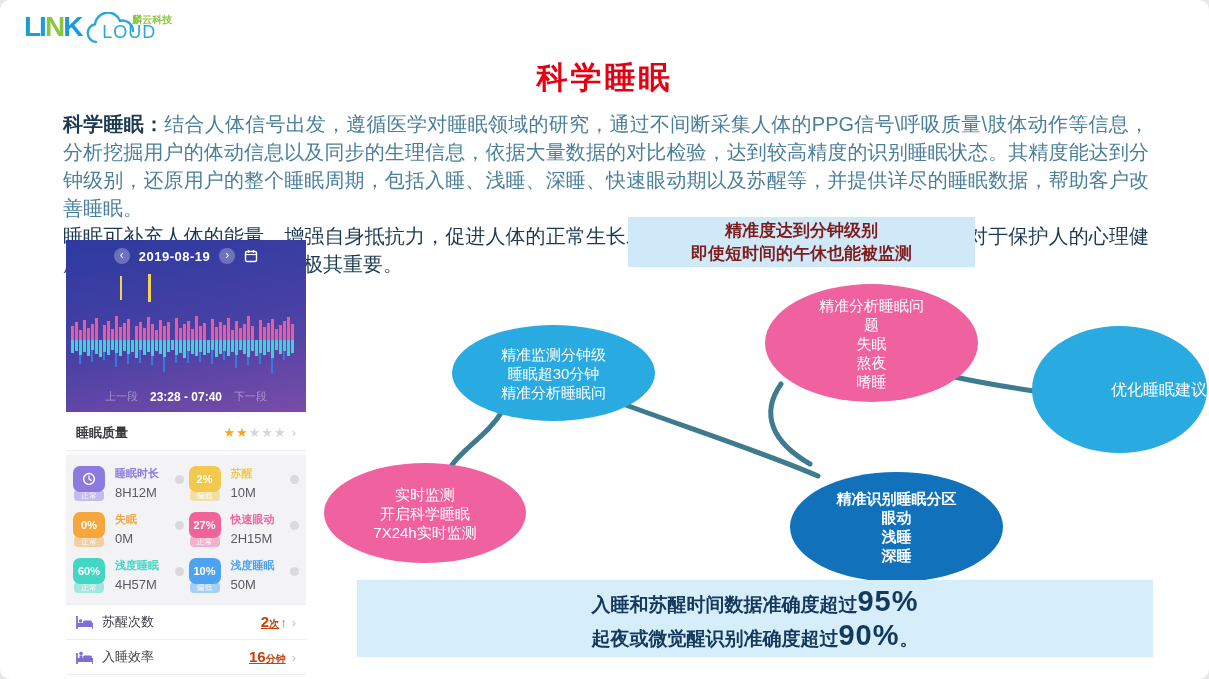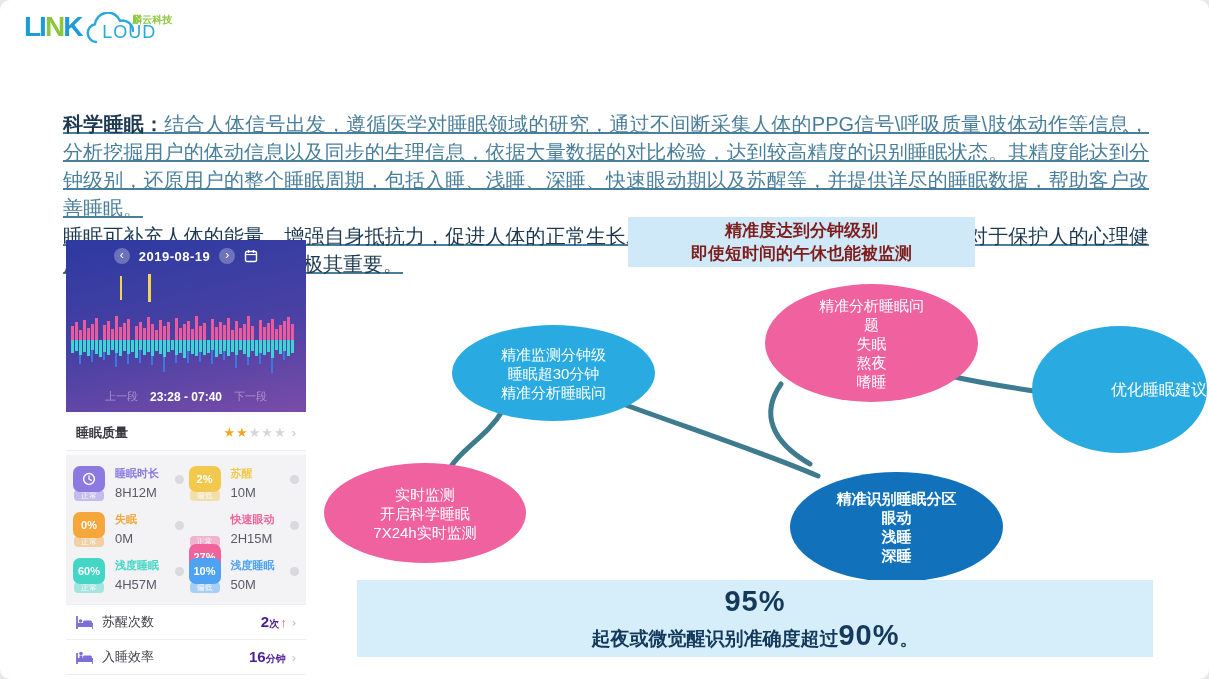--- a/index.html
+++ b/index.html
@@ -13,21 +13,21 @@
   .logo{ position:absolute; left:24px; top:12px; display:flex; align-items:flex-start; }
   .logo-link{ font-size:28px; font-weight:800; letter-spacing:-2px; color:#1b9cd8; line-height:30px; }
   .logo-link .green{ color:#8cc63f; }
   .logo-cloudwrap{ position:relative; width:86px; height:38px; margin-left:1px; }
   .logo-loud{ position:absolute; left:20px; top:11px; font-size:18px; color:#2aa7dc; letter-spacing:1px; line-height:18px; }
   .logo-company{ position:absolute; right:-4px; top:1px; font-size:10px; font-weight:bold; color:#8cc63f; white-space:nowrap; }
   
   .slide-title{ position:absolute; top:57px; left:0; right:0; text-align:center;
     font-size:31px; color:#e60012; font-weight:600; letter-spacing:3px; }
   .intro{ position:absolute; left:63px; top:110px; width:1086px;
-    font-size:20px; line-height:28px; text-align:justify; color:#4a7f9b;text-decoration:underline; }
+    font-size:20px; line-height:28px; text-align:justify; color:#4a7f9b; }
   .intro-lead{ font-weight:bold; color:#1d3a52; }
   .intro .para2{ color:#1d3a52; }
   
   .callout-top{ position:absolute; left:628px; top:217px; width:347px; height:50px;
     display:flex; flex-direction:column; align-items:center; justify-content:center;
     font-size:17px; font-weight:bold; line-height:23px; text-align:center; }
   .callout-bottom{ position:absolute; left:357px; top:580px; width:796px; height:77px;
     display:flex; flex-direction:column; align-items:center; justify-content:center; gap:1px; }
   .cb-line{ display:flex; align-items:baseline; font-weight:bold; }
   .cb-prefix,.cb-suffix{ font-size:19px; }
@@ -72,41 +72,42 @@
     color:#fff; font-size:11px; font-weight:bold; display:flex; align-items:center; justify-content:center; }
   .tile-body{ margin-left:8px; min-width:0; }
   .tile-label{ font-size:11px; font-weight:bold; white-space:nowrap; }
   .tile-value{ font-size:13px; color:#5a5a66; margin-top:4px; }
   .tile-info{ margin-left:auto; margin-top:9px; width:9px; height:9px; border-radius:50%;
     background:#d9d9de; flex:none; cursor:pointer; }
   .stat-rows{ background:#fff; border-top:1px solid #ededf2; }
   .stat-row{ height:35px; display:flex; align-items:center; padding:0 10px;
     border-bottom:1px solid #ededf2; cursor:pointer; }
   .row-label{ margin-left:9px; font-size:13px; color:#3c3c46; }
-  .row-value{ margin-left:auto; font-size:15px; font-weight:bold; color:#4c1d95; }
+  .row-value{ margin-left:auto; font-size:15px; font-weight:bold; color:#c2410c;text-decoration:underline; }
   .row-unit{ font-size:10px; font-weight:bold; }
   .row-trend{ color:#f23f5d; font-weight:bold; margin-left:1px; font-size:13px; }
   .row-chevron{ color:#c0c0c8; margin-left:5px; font-size:13px; }
 </style>
 </head>
 <body>
 
 <div class="slide">
 
   <div class="logo">
     <div class="logo-link"><span>LI</span><span class="green">N</span><span>K</span></div>
     <div class="logo-cloudwrap">
       <svg width="86" height="38" viewBox="0 0 86 38">
         <path d="M14 30 a9 9 0 0 1 -1 -17.8 a13 13 0 0 1 25 -3.4 a10.5 10.5 0 0 1 13 10.2" fill="none" stroke="#2aa7dc" stroke-width="2.4" stroke-linecap="round"></path>
       </svg>
       <span class="logo-loud">LOUD</span>
       <span class="logo-company">麟云科技</span>
     </div>
   </div>
 
+  <div class="slide-title">科学睡眠</div>
 
   <div class="intro">
     <p><span class="intro-lead">科学睡眠：</span><span>结合人体信号出发，遵循医学对睡眠领域的研究，通过不间断采集人体的PPG信号\呼吸质量\肢体动作等信息，分析挖掘用户的体动信息以及同步的生理信息，依据大量数据的对比检验，达到较高精度的识别睡眠状态。其精度能达到分钟级别，还原用户的整个睡眠周期，包括入睡、浅睡、深睡、快速眼动期以及苏醒等，并提供详尽的睡眠数据，帮助客户改善睡眠。</span></p>
     <p class="para2">睡眠可补充人体的能量，增强自身抵抗力，促进人体的正常生长发育，使人体得到充分的休息等，睡眠对于保护人的心理健康与维护人的正常心理活动极其重要。</p>
   </div>
 
   <div class="callout-top" style="background: rgb(207, 233, 248); color: #7f1d1d;">
     <div>精准度达到分钟级别</div>
     <div>即使短时间的午休也能被监测</div>
   </div>
@@ -140,20 +141,21 @@
       <div>眼动</div>
       <div>浅睡</div>
       <div>深睡</div>
     </div>
   <div class="bubble bubble-5" style="background: rgb(41, 171, 226); align-items: flex-end;">
       <div>优化睡眠建议</div>
     </div>
 
   <div class="callout-bottom" style="background: rgb(213, 238, 250); color: rgb(20, 57, 92);">
     <div class="cb-line">
+      <span class="cb-prefix">入睡和苏醒时间数据准确度超过</span>
         <span class="cb-big">95%</span>
     </div>
     <div class="cb-line">
       <span class="cb-prefix">起夜或微觉醒识别准确度超过</span>
         <span class="cb-big">90%</span>
         <span class="cb-prefix">。</span>
     </div>
   </div>
 
   <div class="phone">
@@ -347,21 +349,21 @@
         </div>
         <div class="tile-body">
             <div class="tile-label" style="color: rgb(245, 167, 59);">失眠</div>
             <div class="tile-value">0M</div>
           </div>
         <div class="tile-info"></div>
       </div>
       <div class="tile">
         <div class="tile-iconwrap">
           <div class="tile-status" style="background: rgb(240, 100, 155);">正常</div>
-          <div class="tile-icon" style="background: rgb(240, 100, 155); margin-top: 32px;">27%</div>
+          <div class="tile-icon" style="background: rgb(240, 100, 155);">27%</div>
         </div>
         <div class="tile-body">
             <div class="tile-label" style="color: rgb(240, 100, 155);">快速眼动</div>
             <div class="tile-value">2H15M</div>
           </div>
         <div class="tile-info"></div>
       </div>
       <div class="tile">
         <div class="tile-iconwrap">
           <div class="tile-status" style="background: rgb(67, 214, 197);">正常</div>

